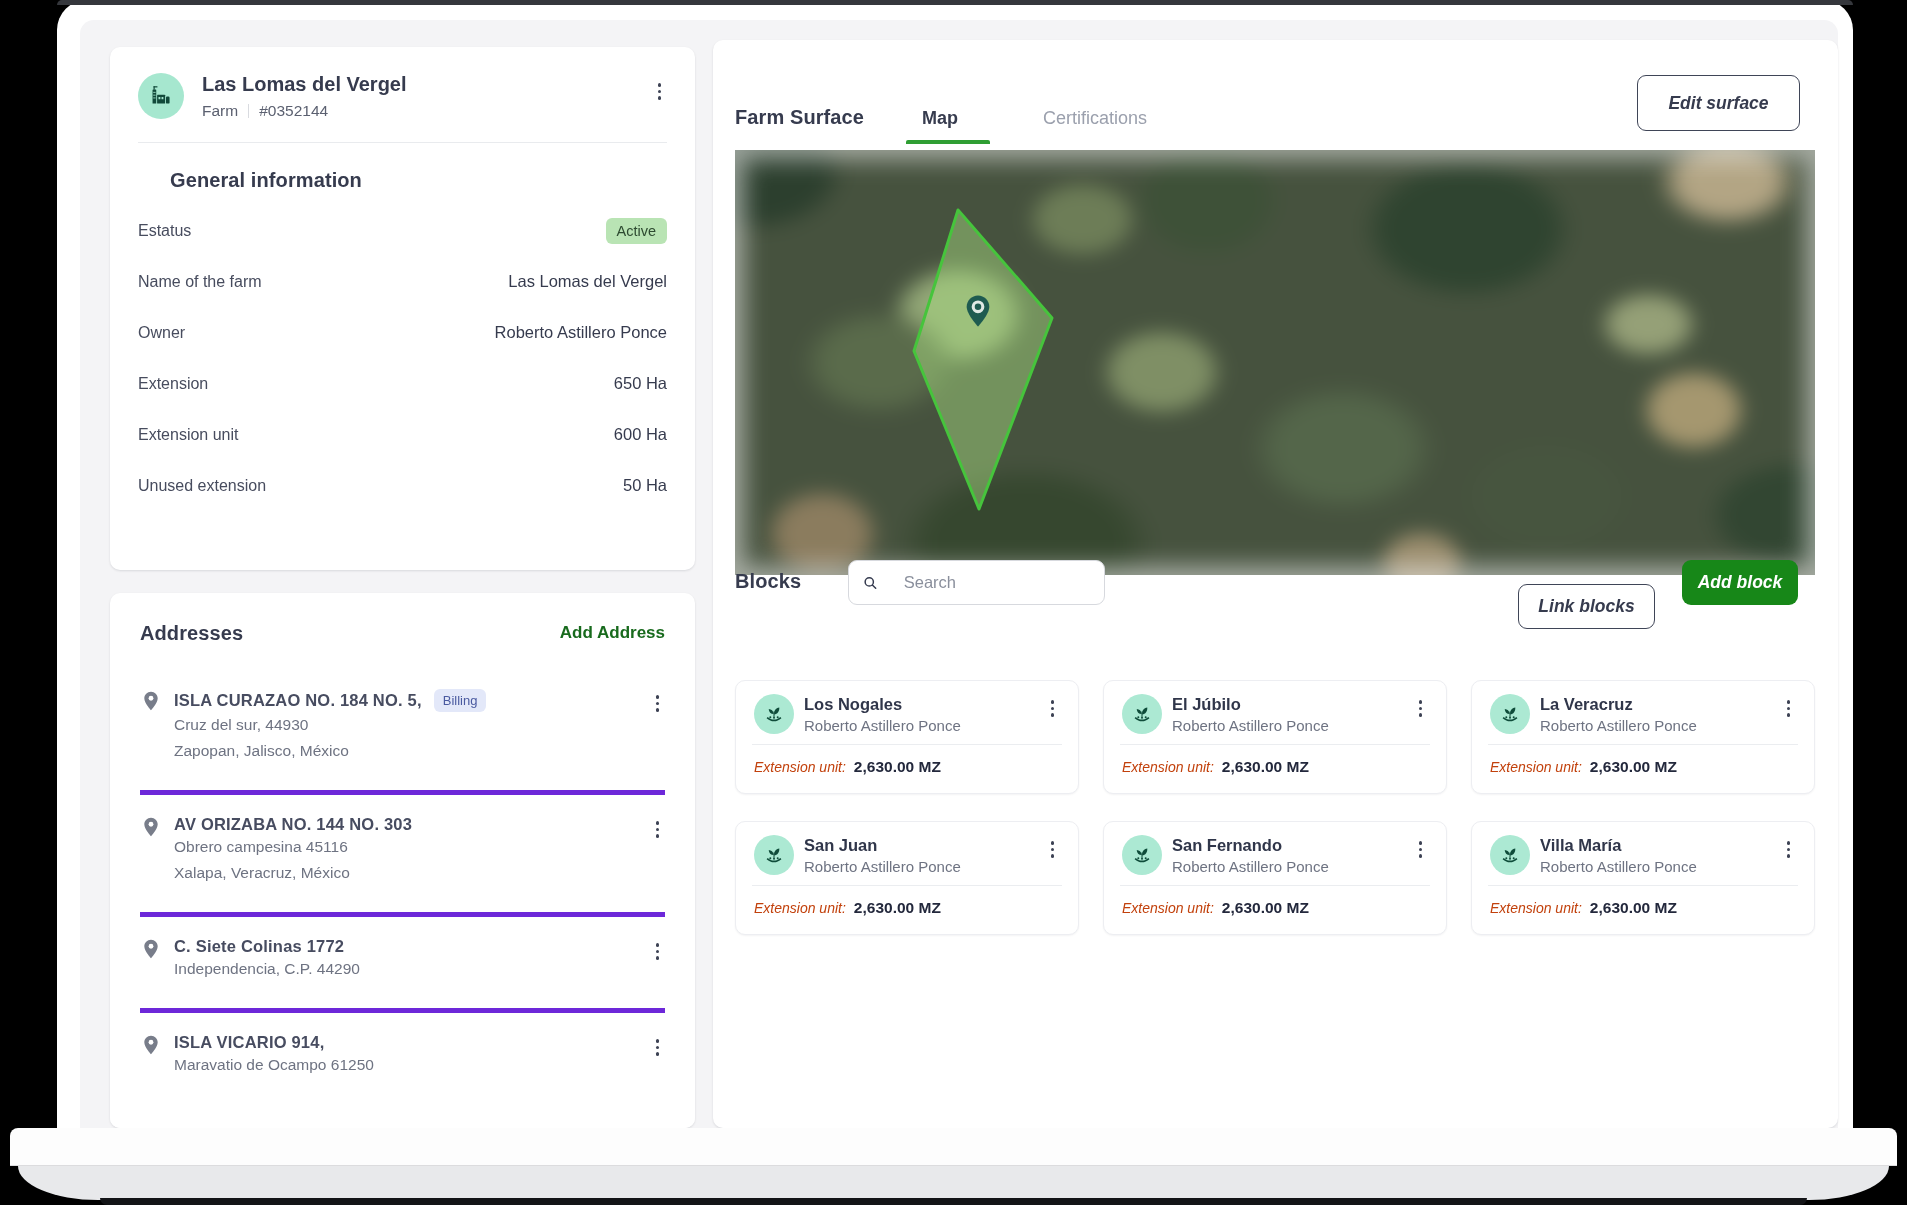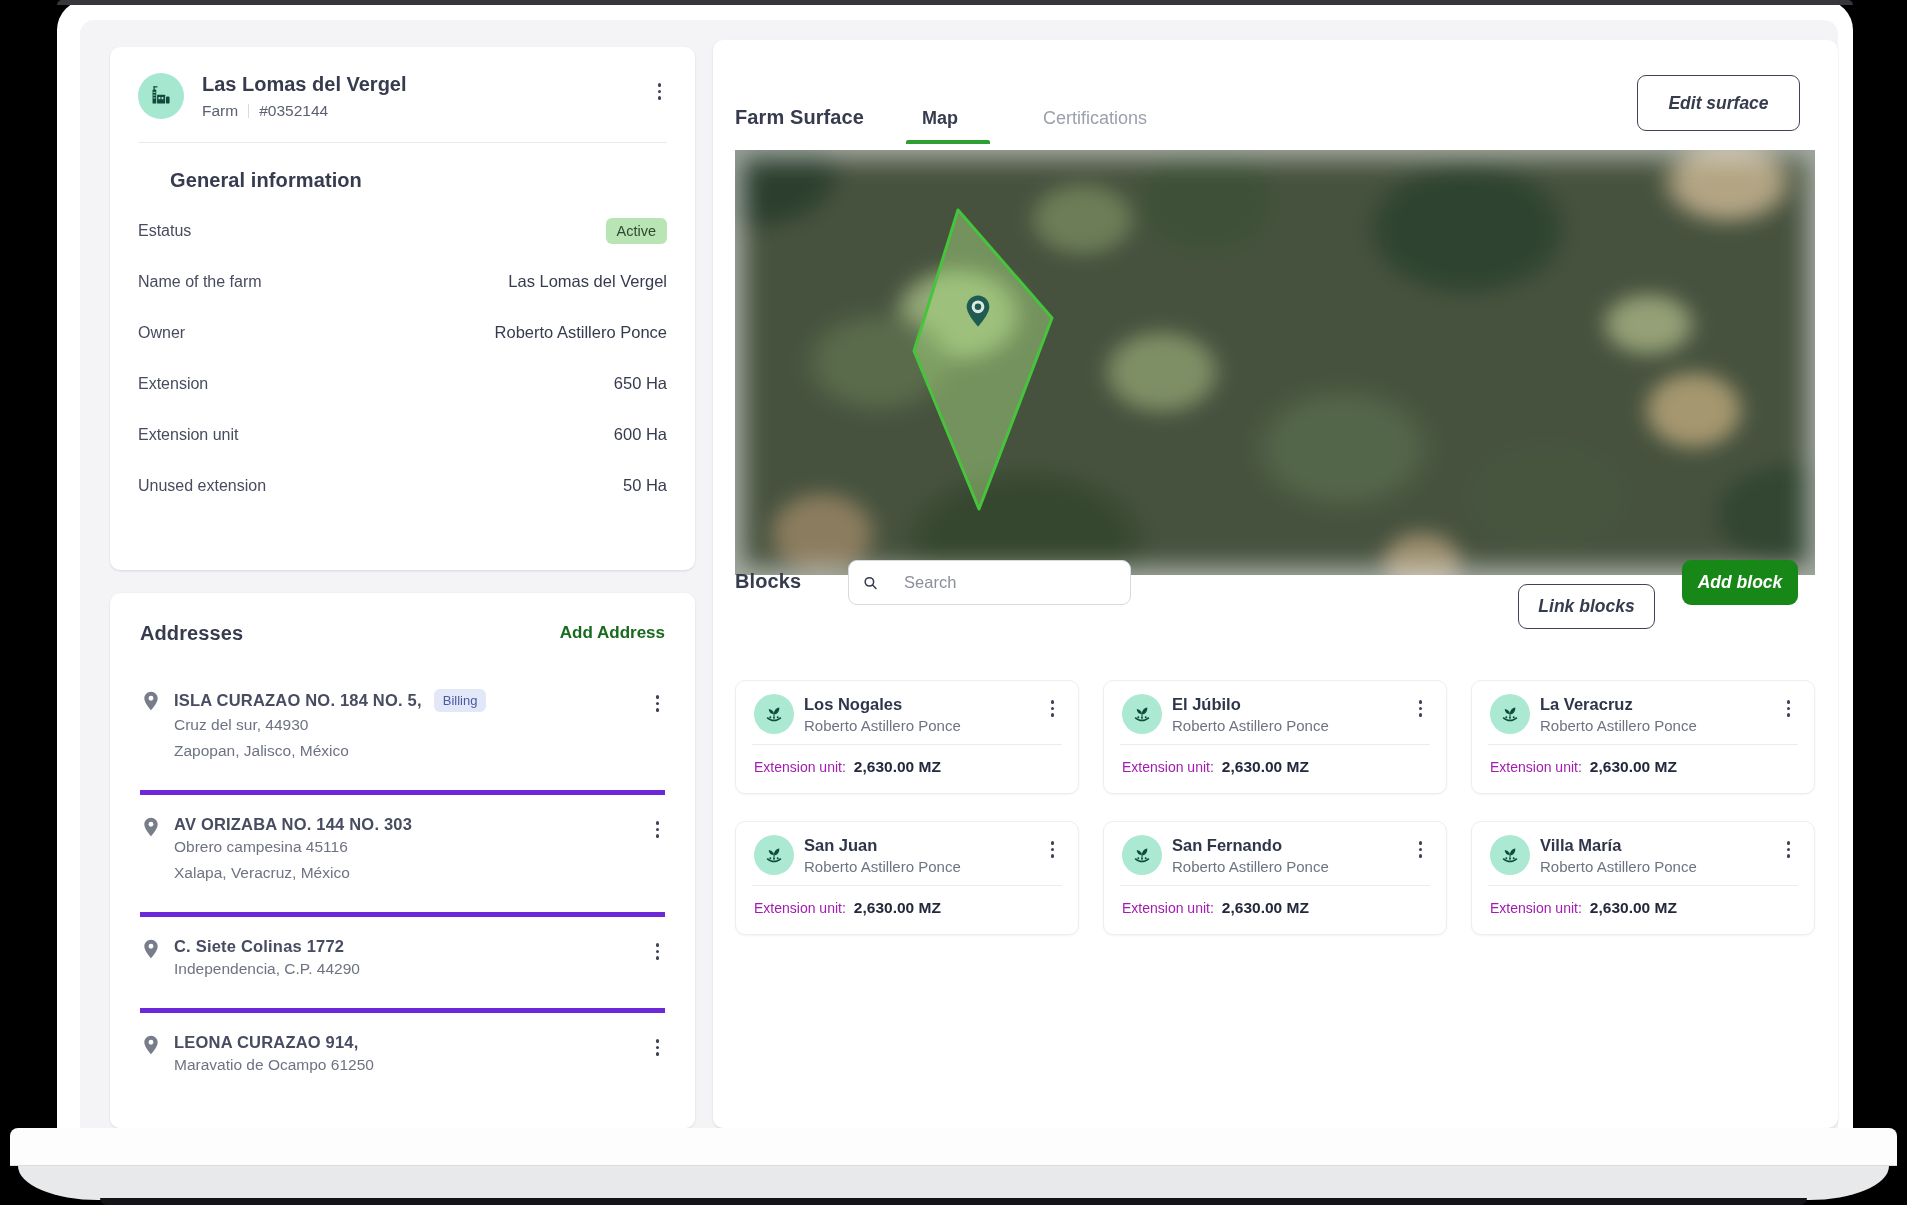--- a/index.html
+++ b/index.html
@@ -102,42 +102,42 @@
       radial-gradient(120px 90px at 22% 40%, #93a877 0 40%, transparent 58%),
       radial-gradient(95px 75px at 87% 60%, #a5976f 0 40%, transparent 58%),
       radial-gradient(100px 70px at 33% 20%, #6d7d57 0 40%, transparent 58%); }
   .map::after { content:''; position:absolute; inset:0; pointer-events:none;
       box-shadow:inset 0 0 24px 9px rgba(248,248,248,.55); }
   .map-overlay { position:absolute; inset:0; width:100%; height:100%; }
   .map-pin { position:absolute; left:226px; top:136px; }
 
   
   .blocks-title { position:absolute; left:22px; top:530px; }
-  .search-box { position:absolute; left:135px; top:520px; width:283px; height:45px;
+  .search-box { position:absolute; left:135px; top:520px; width:257px; height:45px;
       background:#fff; border:1.5px solid #d7d9de; border-radius:9px;
       display:flex; align-items:center; gap:26px; padding:0 14px; }
   .search-box input { border:none; outline:none; width:100%; font-size:16.5px;
       color:#363b4e; font-family:"Liberation Sans", sans-serif; background:transparent; }
   .search-box input::placeholder { color:#8a8f9c; }
   .link-blocks { position:absolute; left:805px; top:544px; width:137px; height:45px; }
   .add-block { position:absolute; left:969px; top:520px; width:116px; height:45px;
       background:#178718; color:#fff; border:none; }
   .block-grid { position:absolute; left:22px; top:640px; width:1080px; display:grid;
       grid-template-columns:repeat(3,1fr); gap:27px 24px; grid-auto-rows:114px; }
   .block-card { background:#fff; border:1px solid #edeef2; border-radius:10px;
       box-shadow:0 1px 2px rgba(16,24,40,.05); padding:13px 18px; }
   .bc-head { display:flex; align-items:center; gap:10px; }
   .bc-avatar { width:40px; height:40px; border-radius:50%; background:#ace9d3;
       display:flex; align-items:center; justify-content:center; flex:none; }
   .bc-name { font-size:16.5px; font-weight:700; color:#30364a; }
   .bc-owner { font-size:15px; color:#6e7382; margin-top:3px; }
   .bc-head .kebab { margin-left:auto; align-self:flex-start; }
   .bc-divider { border:none; border-top:1px solid #ebedf0; margin:10px -2px 0; }
   .bc-foot { display:flex; align-items:baseline; gap:8px; margin-top:13px; }
-  .bc-label { font-size:14px; color:#a21caf; }
+  .bc-label { font-size:14px; color:#c2410c;font-style:italic; }
   .bc-ext { font-size:15.5px; font-weight:700; color:#23283c; }
 </style>
 </head>
 <body>
 
 <div class="page">
   <div class="screen"></div>
   <div class="app"></div>
 
   <div class="card farm-card">
@@ -282,21 +282,21 @@
           </div>
         </div>
 
         <div class="addr-item">
           <svg class="pin-icon" width="22" height="22" viewBox="0 0 24 24">
             <path d="M12 1.8C7.9 1.8 4.7 5 4.7 9.1c0 5.2 7.3 13.1 7.3 13.1s7.3-7.9 7.3-13.1c0-4.1-3.2-7.3-7.3-7.3z" fill="#787d8a"></path>
             <circle cx="12" cy="9" r="2.6" fill="#fff"></circle>
           </svg>
           <div class="addr-body">
             <div class="addr-title-row">
-              <span class="addr-title">LEONA CURAZAO 914,</span>
+              <span class="addr-title">ISLA VICARIO 914,</span>
 
             </div>
             <div class="addr-line">Maravatio de Ocampo 61250</div>
 
           </div>
           <div class="kebab">
             <i></i>
             <i></i>
             <i></i>
           </div>

